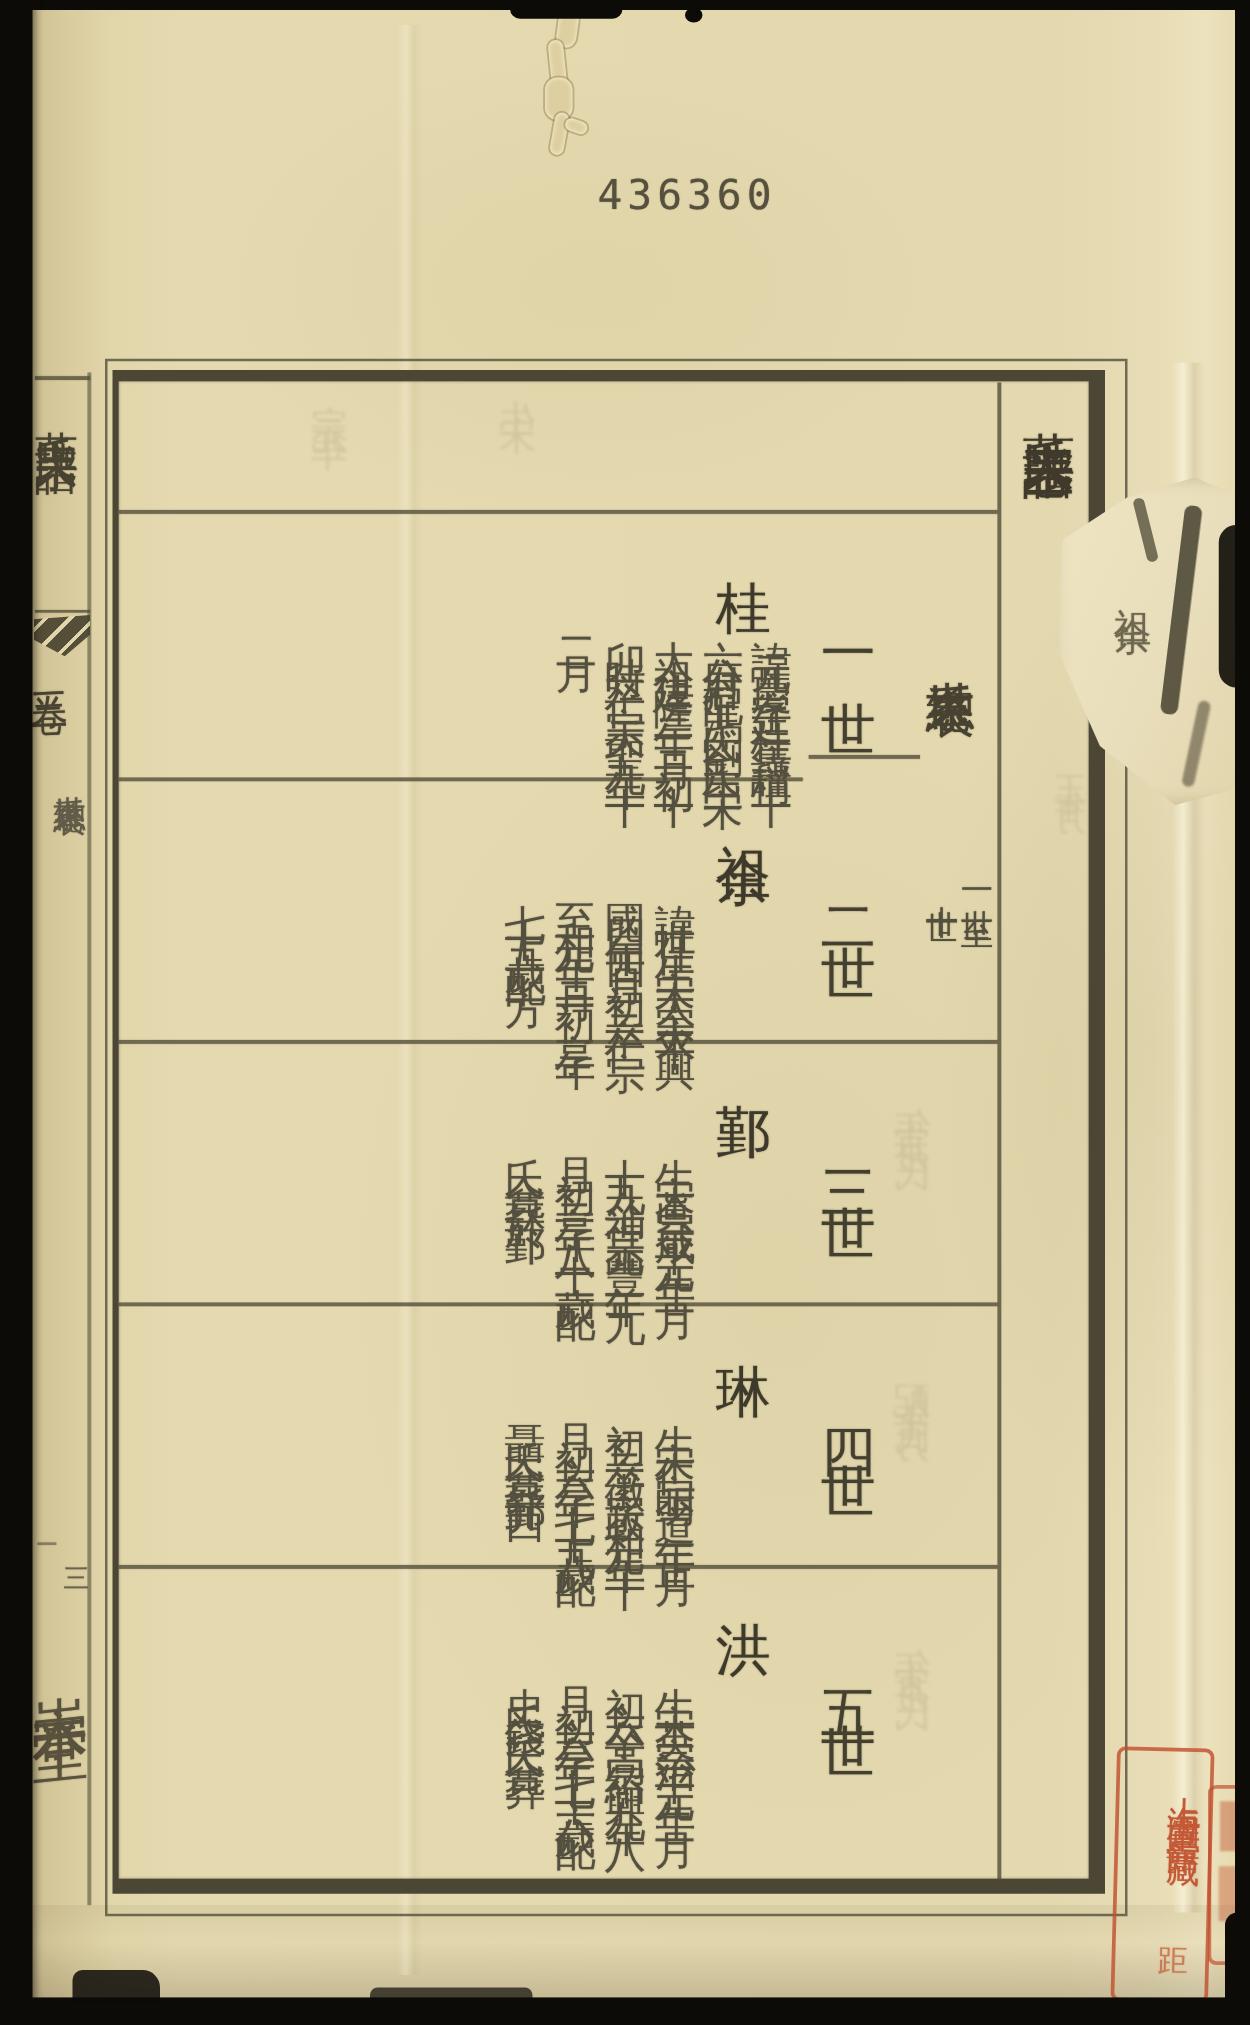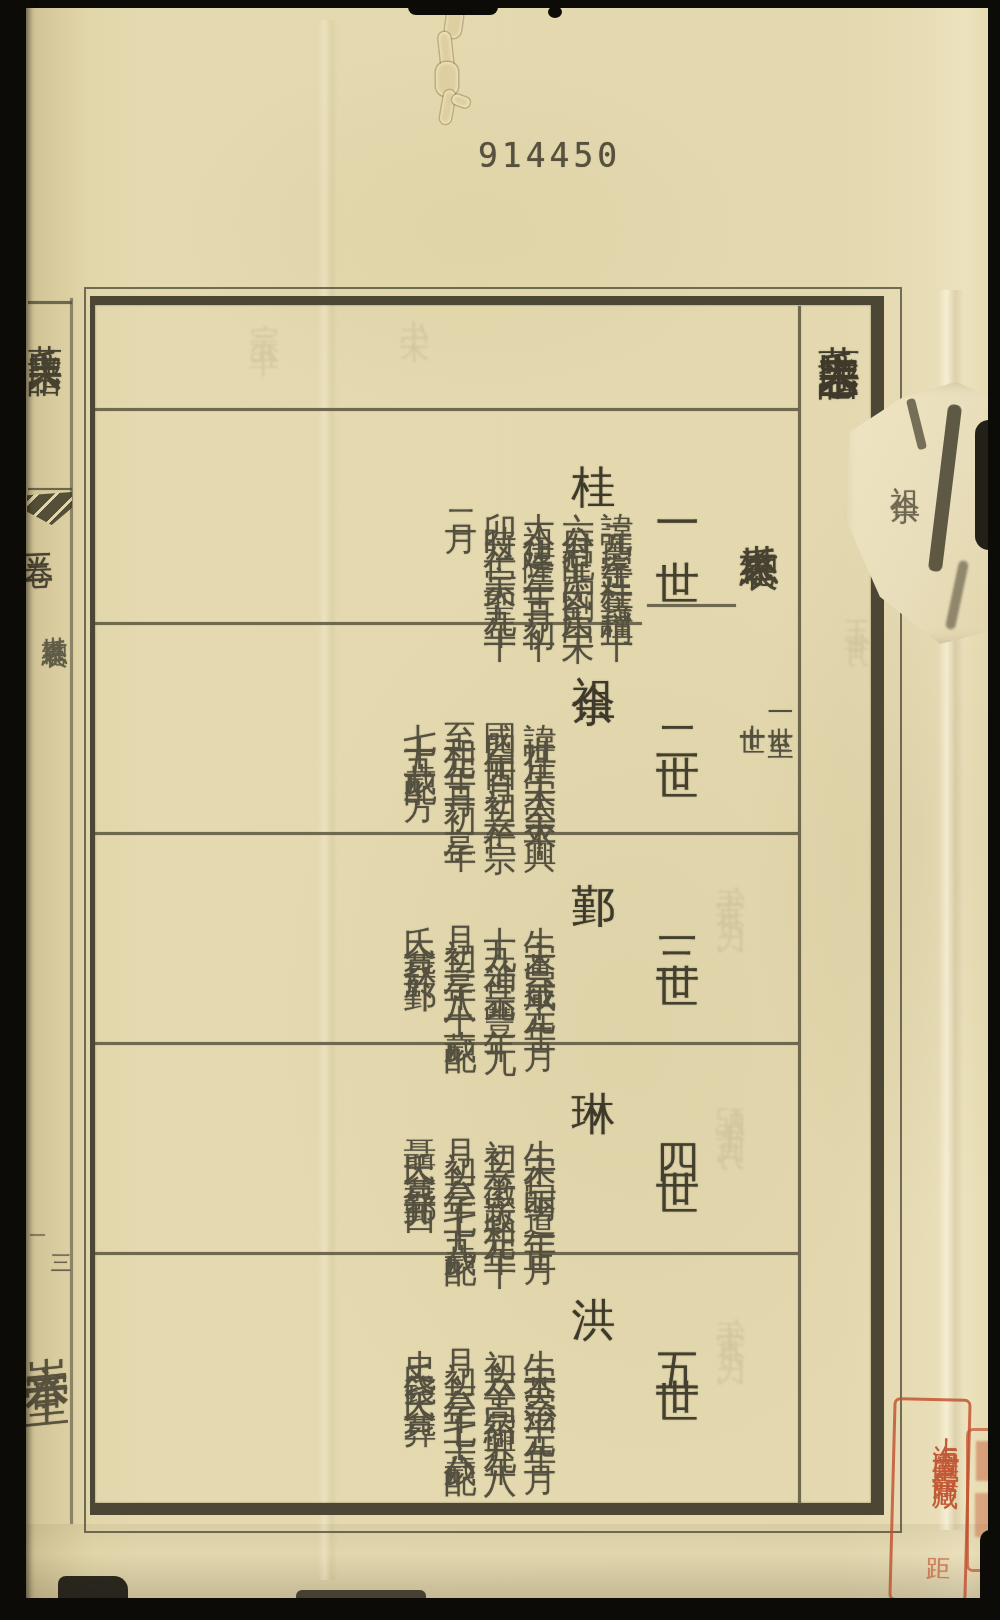--- a/index.html
+++ b/index.html
@@ -42,21 +42,21 @@
 <body>
 
 <div id="stage">
 
   <div id="paper" class="abs"></div>
   <div id="paper-bottom-band" class="abs"></div>
   <div class="abs fold" style="left:938px;top:290px;width:26px;height:1240px;"></div>
   <div class="abs fold" style="left:318px;top:20px;width:20px;height:1560px;opacity:.5;"></div>
 
   <div class="abs" style="left:478px;top:136px;font-family:'DejaVu Sans Mono','Liberation Mono',monospace;
-              font-size:33px;letter-spacing:4px;color:#433f30;opacity:.88;text-shadow:0 0 1px rgba(60,55,40,.7);">914450</div>
+              font-size:33px;letter-spacing:4px;color:#433f30;opacity:.88;text-shadow:0 0 1px rgba(60,55,40,.7);">436360</div>
 
   <div class="worm" style="left:446px;top:8px;width:16px;height:30px;transform:rotate(8deg);"></div>
   <div class="worm" style="left:440px;top:32px;width:12px;height:40px;transform:rotate(-6deg);"></div>
   <div class="worm" style="left:436px;top:62px;width:22px;height:34px;"></div>
   <div class="worm" style="left:442px;top:90px;width:11px;height:34px;transform:rotate(10deg);"></div>
   <div class="worm" style="left:452px;top:96px;width:18px;height:10px;transform:rotate(20deg);"></div>
 
   <div class="rule" style="left:70px;top:298px;width:2.5px;height:1226px;opacity:.6;"></div>
   <div class="rule" style="left:28px;top:301px;width:44px;height:2.5px;"></div>
   <div class="v ink" style="left:28px;top:312px;font-size:41px;letter-spacing:3px;transform:scaleX(.84);transform-origin:left;">葉氏宗譜</div>

